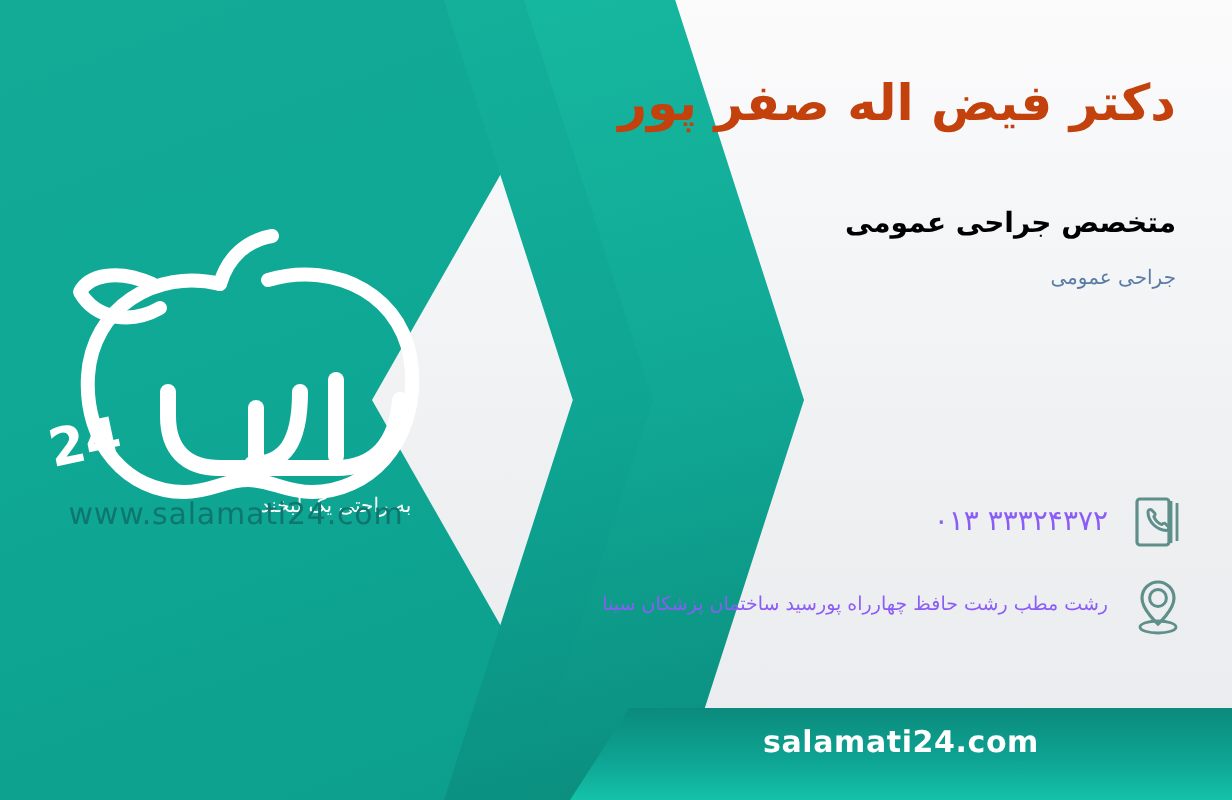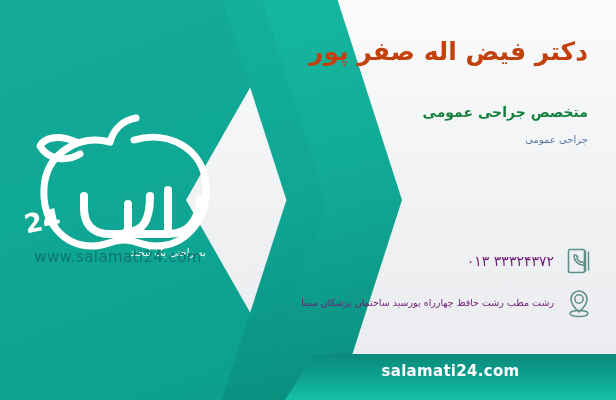--- a/index.html
+++ b/index.html
@@ -47,41 +47,41 @@
     direction:ltr;
   }
   
   .doctor-name{
     position:absolute;right:28px;top:36px;width:330px;
     text-align:right;color:#c2410c;font-size:25px;font-weight:bold;
     letter-spacing:0;line-height:1.25;
   }
   .specialty{
     position:absolute;right:28px;top:104px;width:330px;
-    text-align:right;color:#15803d;font-size:14px;font-weight:bold;
+    text-align:right;color:#000000;font-size:14px;font-weight:bold;
   }
   .specialty-sub{
     position:absolute;right:28px;top:134px;width:330px;
     text-align:right;color:#5a7ba6;font-size:10px;
   }
   
   .contact{
     position:absolute;right:22px;top:246px;width:360px;
   }
   .row{
     display:flex;flex-direction:row;align-items:center;
     justify-content:flex-start;gap:10px;margin-bottom:12px;
   }
   .row .ico{
     width:30px;height:30px;flex:0 0 30px;
     display:flex;align-items:center;justify-content:center;
   }
   .row .ico svg{display:block;}
   .row .txt{
-    flex:1;text-align:right;color:#701a75;
+    flex:1;text-align:right;color:#8b5cf6;
     direction:rtl;
   }
   .phone-text{font-size:14px;letter-spacing:.5px;}
   .addr-text{font-size:9.5px;line-height:1.4;color:#4a6a95;}
   
   .bottom-bar{
     position:absolute;left:285px;bottom:0;width:331px;height:46px;
     background:linear-gradient(180deg,#0b8a7c 0%,#0ea392 55%,#14c2a8 100%);
     clip-path:polygon(9% 0, 100% 0, 100% 100%, 0 100%);
     display:flex;align-items:center;justify-content:center;

